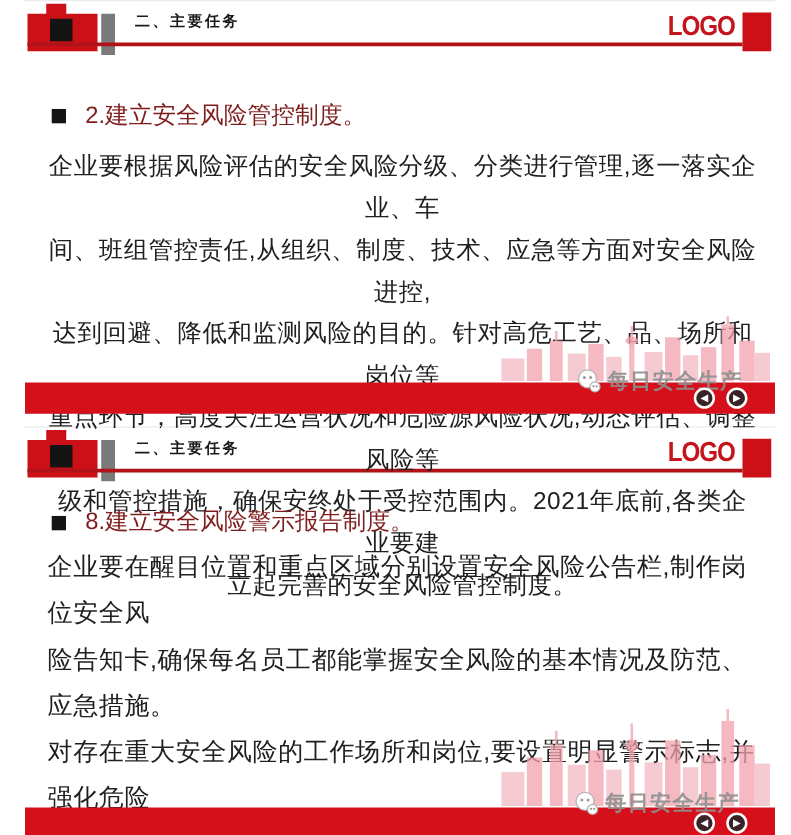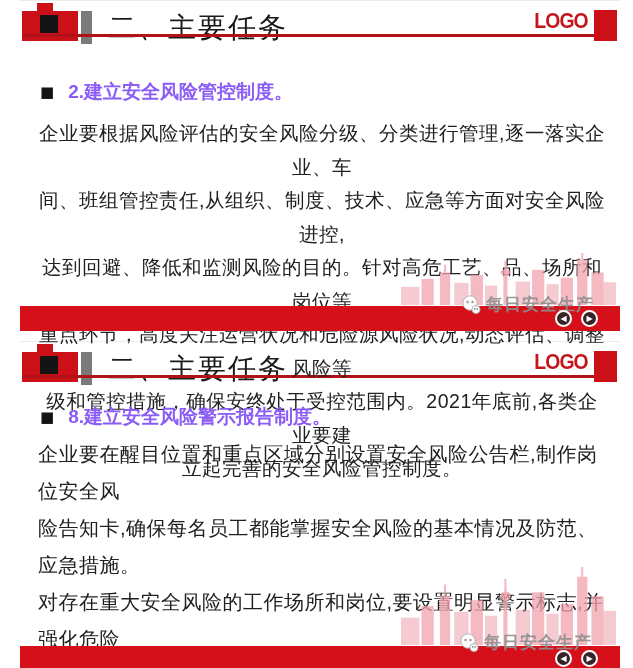--- a/index.html
+++ b/index.html
@@ -16,36 +16,36 @@
   .slide.s1 { top:0; height:332px; }
   .slide.s2 { top:341px; height:327px; }
 
   
   .deco-bump   { position:absolute; left:18px; top:2px;  width:16px; height:9px;  background:#cc1017; }
   .deco-main   { position:absolute; left:3px;  top:10px; width:56px; height:30px; background:#cc1017; }
   .deco-black  { position:absolute; left:21px; top:14px; width:18px; height:18px; background:#141414; }
   .deco-gray   { position:absolute; left:62px; top:10px; width:11px; height:33px; background:#7a7a7a; }
   .slide-title {
     position:absolute; left:89px; top:8px;
-    font-size:28px; font-weight:normal; color:#1a1a1a; letter-spacing:2px;
+    font-size:12px; font-weight:bold; color:#1a1a1a; letter-spacing:2px;
   }
   .header-line { position:absolute; left:3px; top:33px; width:572px; height:3px; background:#b01218; }
   .logo-text {
     position:absolute; right:32px; top:7px;
     font-size:22px; font-weight:800; color:#c3151b; letter-spacing:-1px;
     transform:scaleX(.88); transform-origin:right;
   }
   .logo-square { position:absolute; right:3px; top:9px; width:23px; height:31px; background:#cc1017; }
 
   
   .heading-row { position:absolute; left:21px; display:flex; align-items:center; gap:14px; z-index:2; }
   .s1 .heading-row { top:78px; }
   .s2 .heading-row { top:62px; }
   .bullet { font-size:15px; color:#141414; line-height:1; font-family:"DejaVu Sans", sans-serif; }
-  .heading-text { font-size:19px; font-weight:bold; color:#8b5cf6; }
+  .heading-text { font-size:19px; font-weight:normal; color:#7f1d1d; }
 
   .para {
     position:absolute; left:19px; white-space:pre-line;
     color:#202020; z-index:1; letter-spacing:.5px;
   }
   .s1 .para { top:116px; width:568px; font-size:19.5px; line-height:33.5px;text-align:center; }
   .s2 .para { top:94px;  width:572px; font-size:20px;   line-height:37px;  }
 
   
   .skyline { position:absolute; right:4px; z-index:3; pointer-events:none; }

